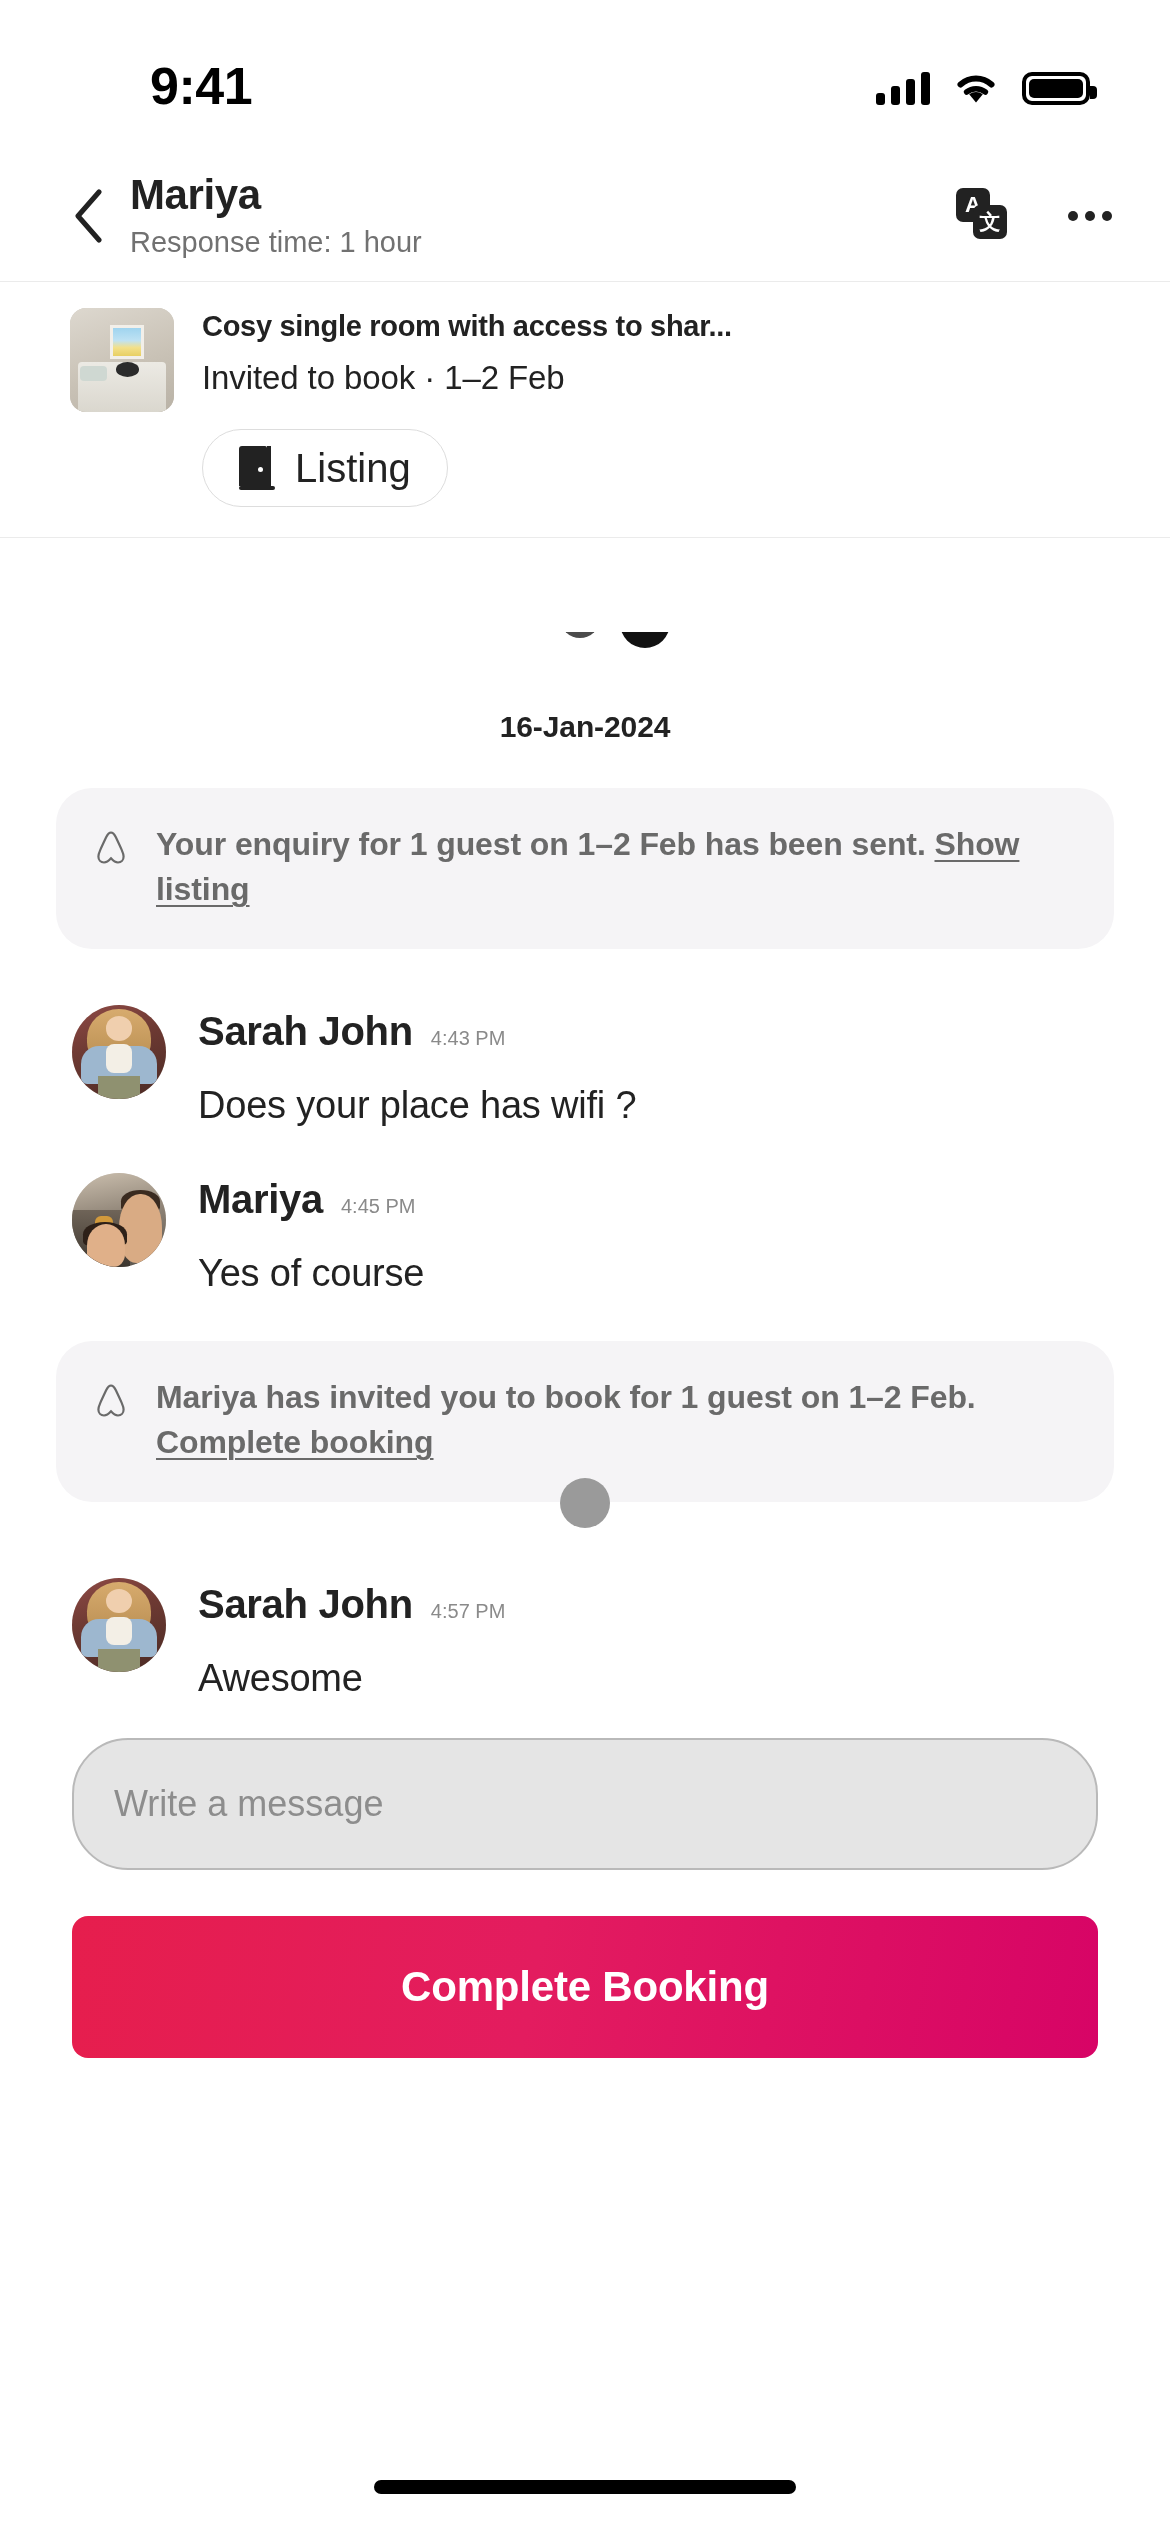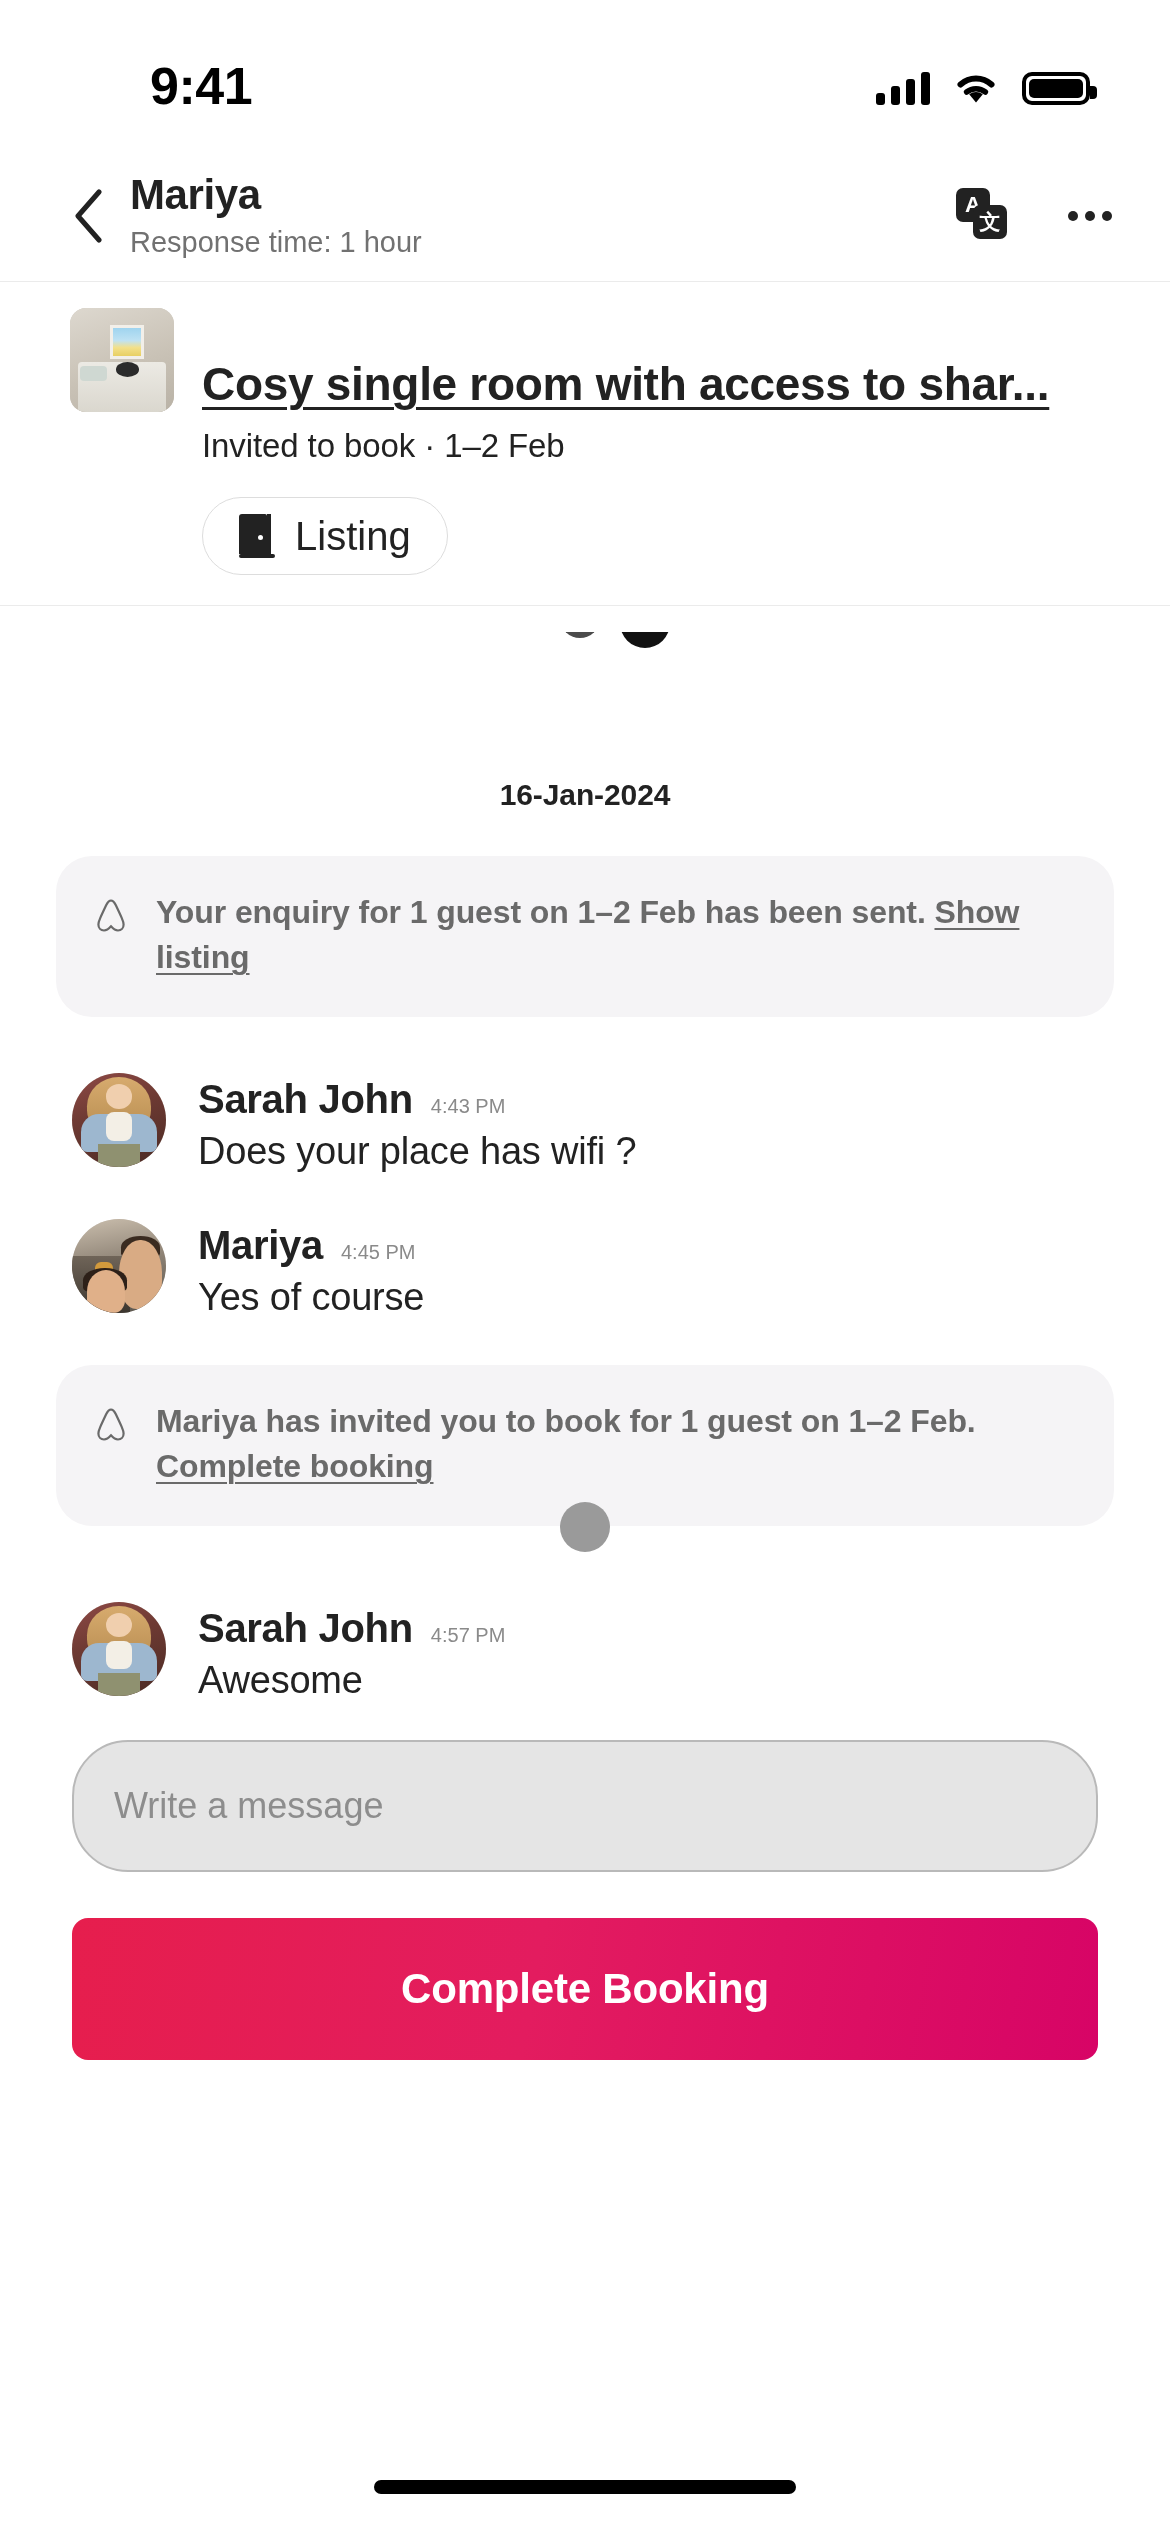--- a/index.html
+++ b/index.html
@@ -100,24 +100,24 @@
   .listing-thumb .pillow{
     position:absolute; left:10%; bottom:30%; width:26%; height:14%;
     background:#cfd8d2; border-radius:4px;
   }
   .listing-thumb .dark{
     position:absolute; left:44%; bottom:34%; width:22%; height:14%;
     background:#2b2b2b; border-radius:50%;
   }
   .listing-body{ flex:1 1 auto; min-width:0; padding-top:2px; }
   .listing-title{
-    font-size:46px; font-weight:700; color:#222222;
+    font-size:29px; font-weight:700; color:#222222;
     text-decoration:underline; text-underline-offset:7px;
     text-decoration-thickness:3px;
-    white-space:nowrap; overflow:hidden; letter-spacing:-0.3px;margin-top:47px;
+    white-space:nowrap; overflow:hidden; letter-spacing:-0.3px;
   }
   .listing-meta{
     font-size:33px; color:#222222; margin-top:16px; letter-spacing:-0.1px;
   }
   .listing-pill{
     margin-top:32px; display:inline-flex; align-items:center; gap:18px;
     height:78px; padding:0 36px;
     border:1.5px solid #dddddd; border-radius:40px; background:#fff;
   }
   .door-ico{
@@ -228,21 +228,21 @@
     background:#e0b089; border-radius:50% 50% 30% 30%;
   }
   .av-mariya .womanhair{
     position:absolute; left:12%; bottom:22%; width:46%; height:26%;
     background:#2d2018; border-radius:50% 50% 18% 18%;
   }
   .msg-body{ flex:1 1 auto; min-width:0; padding-top:4px; }
   .msg-head{ display:flex; align-items:baseline; gap:18px; }
   .msg-name{ font-size:40px; font-weight:700; color:#222222; letter-spacing:-0.3px;}
   .msg-time{ font-size:20px; color:#8a8a8a; font-weight:400; }
-  .msg-text{ font-size:38px; color:#222222; margin-top:8px; letter-spacing:-0.2px; }
+  .msg-text{ font-size:38px; color:#222222; margin-top:30px; letter-spacing:-0.2px; }
   .msg-receipt{ font-size:30px; color:#8a8a8a; margin-top:22px; }
 
   
   .composer{ padding:16px 72px 0; }
   .composer-input{
     width:100%; height:132px; border:2px solid #b9b9b9; border-radius:56px;
     background:#e5e5e5; padding:0 40px;
     font-family:"Liberation Sans", sans-serif;
     font-size:36px; color:#222222; outline:none;
   }

